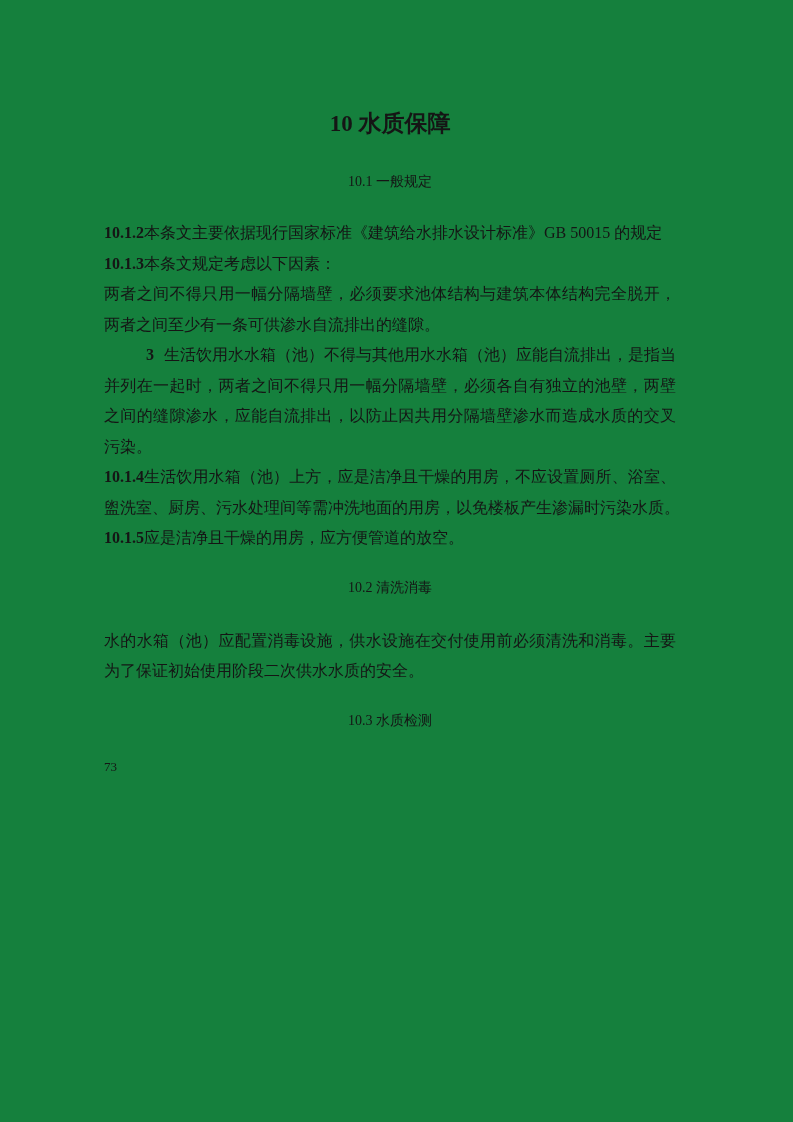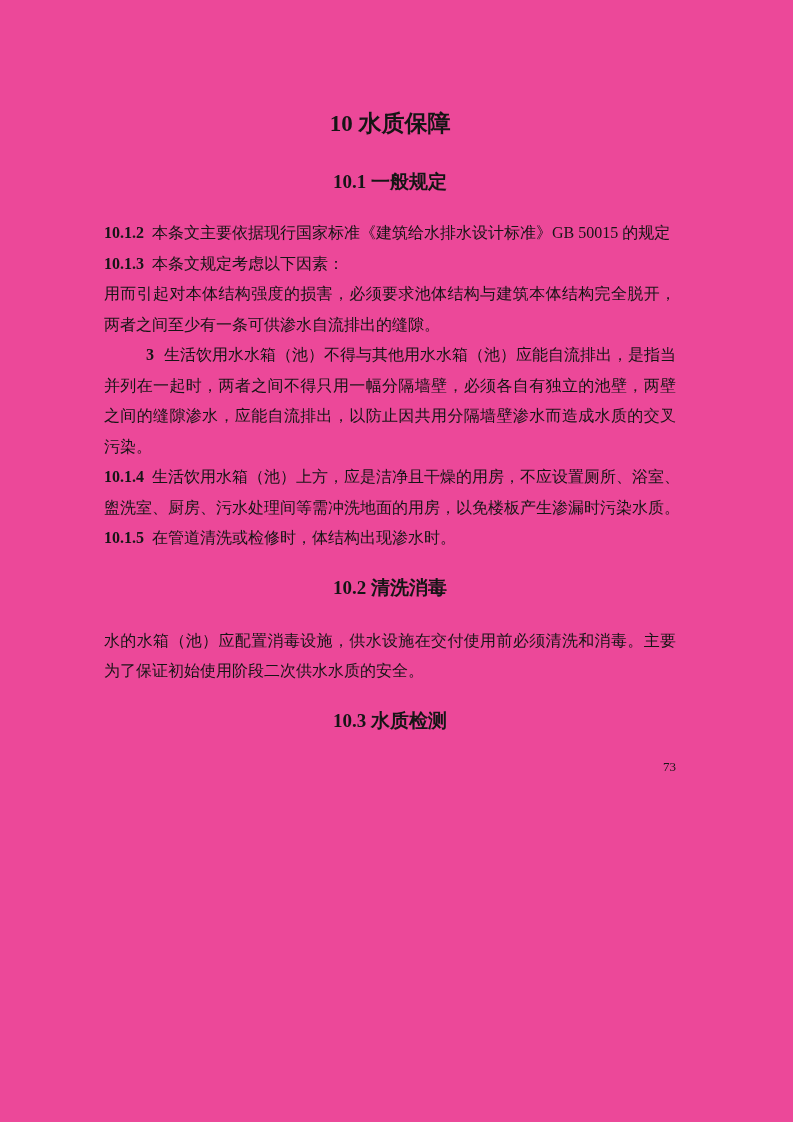--- a/index.html
+++ b/index.html
@@ -5,62 +5,62 @@
   html, body {
     margin: 0;
     padding: 0;
     background: #ffffff;
   }
   .page {
     position: relative;
     width: 793px;
     height: 1122px;
     box-sizing: border-box;
-    background: #ec4899;
+    background: #15803d;
     color: #151515;
     font-family: "Liberation Serif", "DejaVu Serif", serif;
     padding: 108px 117px 0 104px;
     overflow: hidden;
   }
   .chapter-title {
     margin: 0;
     font-size: 23px;
     line-height: 32px;
     font-weight: bold;
     text-align: center;
   }
   .section-heading {
     margin: 20px 0 24px 0;
-    font-size: 19px;
+    font-size: 14px;
     line-height: 28px;
-    font-weight: bold;
+    font-weight: normal;
     text-align: center;
   }
   .section-heading.first {
     margin: 28px 0 22px 0;
   }
   .block { margin: 0; }
   .line {
     font-size: 16px;
     line-height: 30.5px;
     white-space: nowrap;
     text-align: justify;
     text-align-last: justify;
     text-justify: inter-character;
   }
   .block .line:last-child { text-align-last: left; }
   .block .line.fill { text-align-last: justify; }
   .line.indent { text-indent: 42px; }
-  .clause-label { font-weight: bold; margin-right: 8px; }
+  .clause-label { font-weight: bold; }
   .item-number { font-weight: bold; margin-right: 10px; }
   .page-number {
     margin-top: 14px;
     font-size: 13px;
     line-height: 16px;
-    text-align: right;
+    text-align: left;
   }
 </style>
 </head>
 <body>
 
 <div class="page">
 
   <h1 class="chapter-title">10 水质保障</h1>
 
   <h2 class="section-heading first">10.1 一般规定</h2>
@@ -68,38 +68,38 @@
   <div class="block">
     <div class="line"><span class="clause-label">10.1.2</span><span>本条文主要依据现行国家标准《建筑给水排水设计标准》GB 50015 的规定</span></div>
   </div>
 
   <div class="block">
     <div class="line"><span class="clause-label">10.1.3</span><span>本条文规定考虑以下因素：</span></div>
   </div>
 
 
   <div class="block">
-    <div class="line">用而引起对本体结构强度的损害，必须要求池体结构与建筑本体结构完全脱开，</div>
+    <div class="line">两者之间不得只用一幅分隔墙壁，必须要求池体结构与建筑本体结构完全脱开，</div>
     <div class="line">两者之间至少有一条可供渗水自流排出的缝隙。</div>
   </div>
 
   <div class="block">
     <div class="line indent"><span class="item-number">3</span><span>生活饮用水水箱（池）不得与其他用水水箱（池）应能自流排出，是指当</span></div>
     <div class="line">并列在一起时，两者之间不得只用一幅分隔墙壁，必须各自有独立的池壁，两壁</div>
     <div class="line">之间的缝隙渗水，应能自流排出，以防止因共用分隔墙壁渗水而造成水质的交叉</div>
     <div class="line">污染。</div>
   </div>
 
   <div class="block">
     <div class="line"><span class="clause-label">10.1.4</span><span>生活饮用水箱（池）上方，应是洁净且干燥的用房，不应设置厕所、浴室、</span></div>
     <div class="line fill">盥洗室、厨房、污水处理间等需冲洗地面的用房，以免楼板产生渗漏时污染水质。</div>
   </div>
 
   <div class="block">
-    <div class="line"><span class="clause-label">10.1.5</span><span>在管道清洗或检修时，体结构出现渗水时。</span></div>
+    <div class="line"><span class="clause-label">10.1.5</span><span>应是洁净且干燥的用房，应方便管道的放空。</span></div>
   </div>
 
   <h2 class="section-heading">10.2 清洗消毒</h2>
 
   <div class="block">
     <div class="line">水的水箱（池）应配置消毒设施，供水设施在交付使用前必须清洗和消毒。主要</div>
     <div class="line">为了保证初始使用阶段二次供水水质的安全。</div>
   </div>
 
   <h2 class="section-heading">10.3 水质检测</h2>

